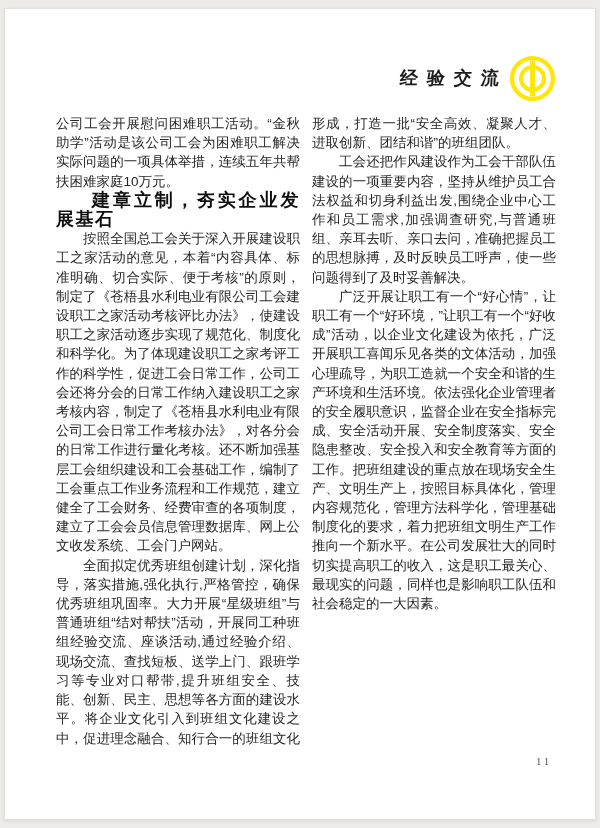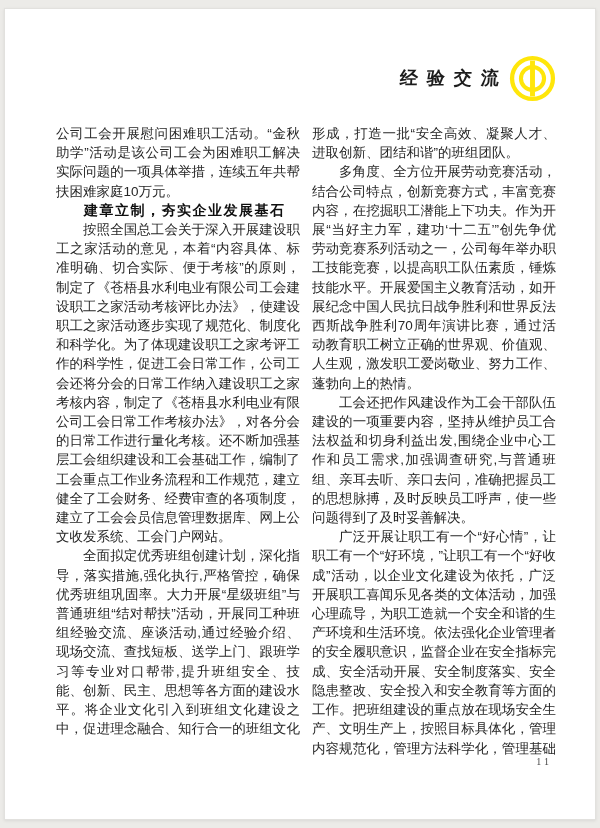--- a/index.html
+++ b/index.html
@@ -35,39 +35,39 @@
     color:#1c1c1c;
     transform:skewX(-4deg);
     white-space:nowrap;
   }
   .logo{
     width:47px;height:47px;
     flex:0 0 auto;
     margin-left:1px;
   }
   .article{
-    margin-top:21px;
+    margin-top:11px;
     height:634px;
     column-count:2;
     column-gap:12px;
     column-fill:auto;
     font-size:13.5px;
     line-height:19.2px;
     text-align:justify;
     color:#262626;
     overflow:hidden;
   }
   .article p{
     margin:0;
     text-indent:2em;
   }
   .article p.no-indent{text-indent:0;}
   .article h3{
     margin:0;
-    font-size:14px;
+    font-size:18px;
     font-weight:bold;
     text-indent:2em;
     letter-spacing:1.5px;
     color:#0f0f0f;
     line-height:19.2px;
   }
   .page-number{
     position:absolute;
     right:43px;
     bottom:52px;
@@ -90,21 +90,20 @@
         <circle cx="23" cy="23" r="11.3" fill="none" stroke="#ffe60a" stroke-width="4"></circle>
         <rect x="20.6" y="5.5" width="4.8" height="35" fill="#ffe60a"></rect>
       </svg>
     </div>
 
     <div class="article">
       <p class="no-indent">公司工会开展慰问困难职工活动。“金秋助学”活动是该公司工会为困难职工解决实际问题的一项具体举措，连续五年共帮扶困难家庭10万元。</p>
       <h3>建章立制，夯实企业发展基石</h3>
       <p>按照全国总工会关于深入开展建设职工之家活动的意见，本着“内容具体、标准明确、切合实际、便于考核”的原则，制定了《苍梧县水利电业有限公司工会建设职工之家活动考核评比办法》，使建设职工之家活动逐步实现了规范化、制度化和科学化。为了体现建设职工之家考评工作的科学性，促进工会日常工作，公司工会还将分会的日常工作纳入建设职工之家考核内容，制定了《苍梧县水利电业有限公司工会日常工作考核办法》，对各分会的日常工作进行量化考核。还不断加强基层工会组织建设和工会基础工作，编制了工会重点工作业务流程和工作规范，建立健全了工会财务、经费审查的各项制度，建立了工会会员信息管理数据库、网上公文收发系统、工会门户网站。</p>
       <p>全面拟定优秀班组创建计划，深化指导，落实措施,强化执行,严格管控，确保优秀班组巩固率。大力开展“星级班组”与普通班组“结对帮扶”活动，开展同工种班组经验交流、座谈活动,通过经验介绍、现场交流、查找短板、送学上门、跟班学习等专业对口帮带,提升班组安全、技能、创新、民主、思想等各方面的建设水平。将企业文化引入到班组文化建设之中，促进理念融合、知行合一的班组文化形成，打造一批“安全高效、凝聚人才、进取创新、团结和谐”的班组团队。</p>
-      <p>多角度、全方位开展劳动竞赛活动，结合公司特点，创新竞赛方式，丰富竞赛内容，在挖掘职工潜能上下功夫。作为开展“当好主力军，建功‘十二五’”创先争优劳动竞赛系列活动之一，公司每年举办职工技能竞赛，以提高职工队伍素质，锤炼技能水平。开展爱国主义教育活动，如开展纪念中国人民抗日战争胜利和世界反法西斯战争胜利70周年演讲比赛，通过活动教育职工树立正确的世界观、价值观、人生观，激发职工爱岗敬业、努力工作、蓬勃向上的热情。</p>
       <p>工会还把作风建设作为工会干部队伍建设的一项重要内容，坚持从维护员工合法权益和切身利益出发,围绕企业中心工作和员工需求,加强调查研究,与普通班组、亲耳去听、亲口去问，准确把握员工的思想脉搏，及时反映员工呼声，使一些问题得到了及时妥善解决。</p>
       <p>广泛开展让职工有一个“好心情”，让职工有一个“好环境，”让职工有一个“好收成”活动，以企业文化建设为依托，广泛开展职工喜闻乐见各类的文体活动，加强心理疏导，为职工造就一个安全和谐的生产环境和生活环境。依法强化企业管理者的安全履职意识，监督企业在安全指标完成、安全活动开展、安全制度落实、安全隐患整改、安全投入和安全教育等方面的工作。把班组建设的重点放在现场安全生产、文明生产上，按照目标具体化，管理内容规范化，管理方法科学化，管理基础制度化的要求，着力把班组文明生产工作推向一个新水平。在公司发展壮大的同时切实提高职工的收入，这是职工最关心、最现实的问题，同样也是影响职工队伍和社会稳定的一大因素。</p>
 
     </div>
 
   </div>
   <div class="page-number">11</div>
 </div>
 
 </body></html>

